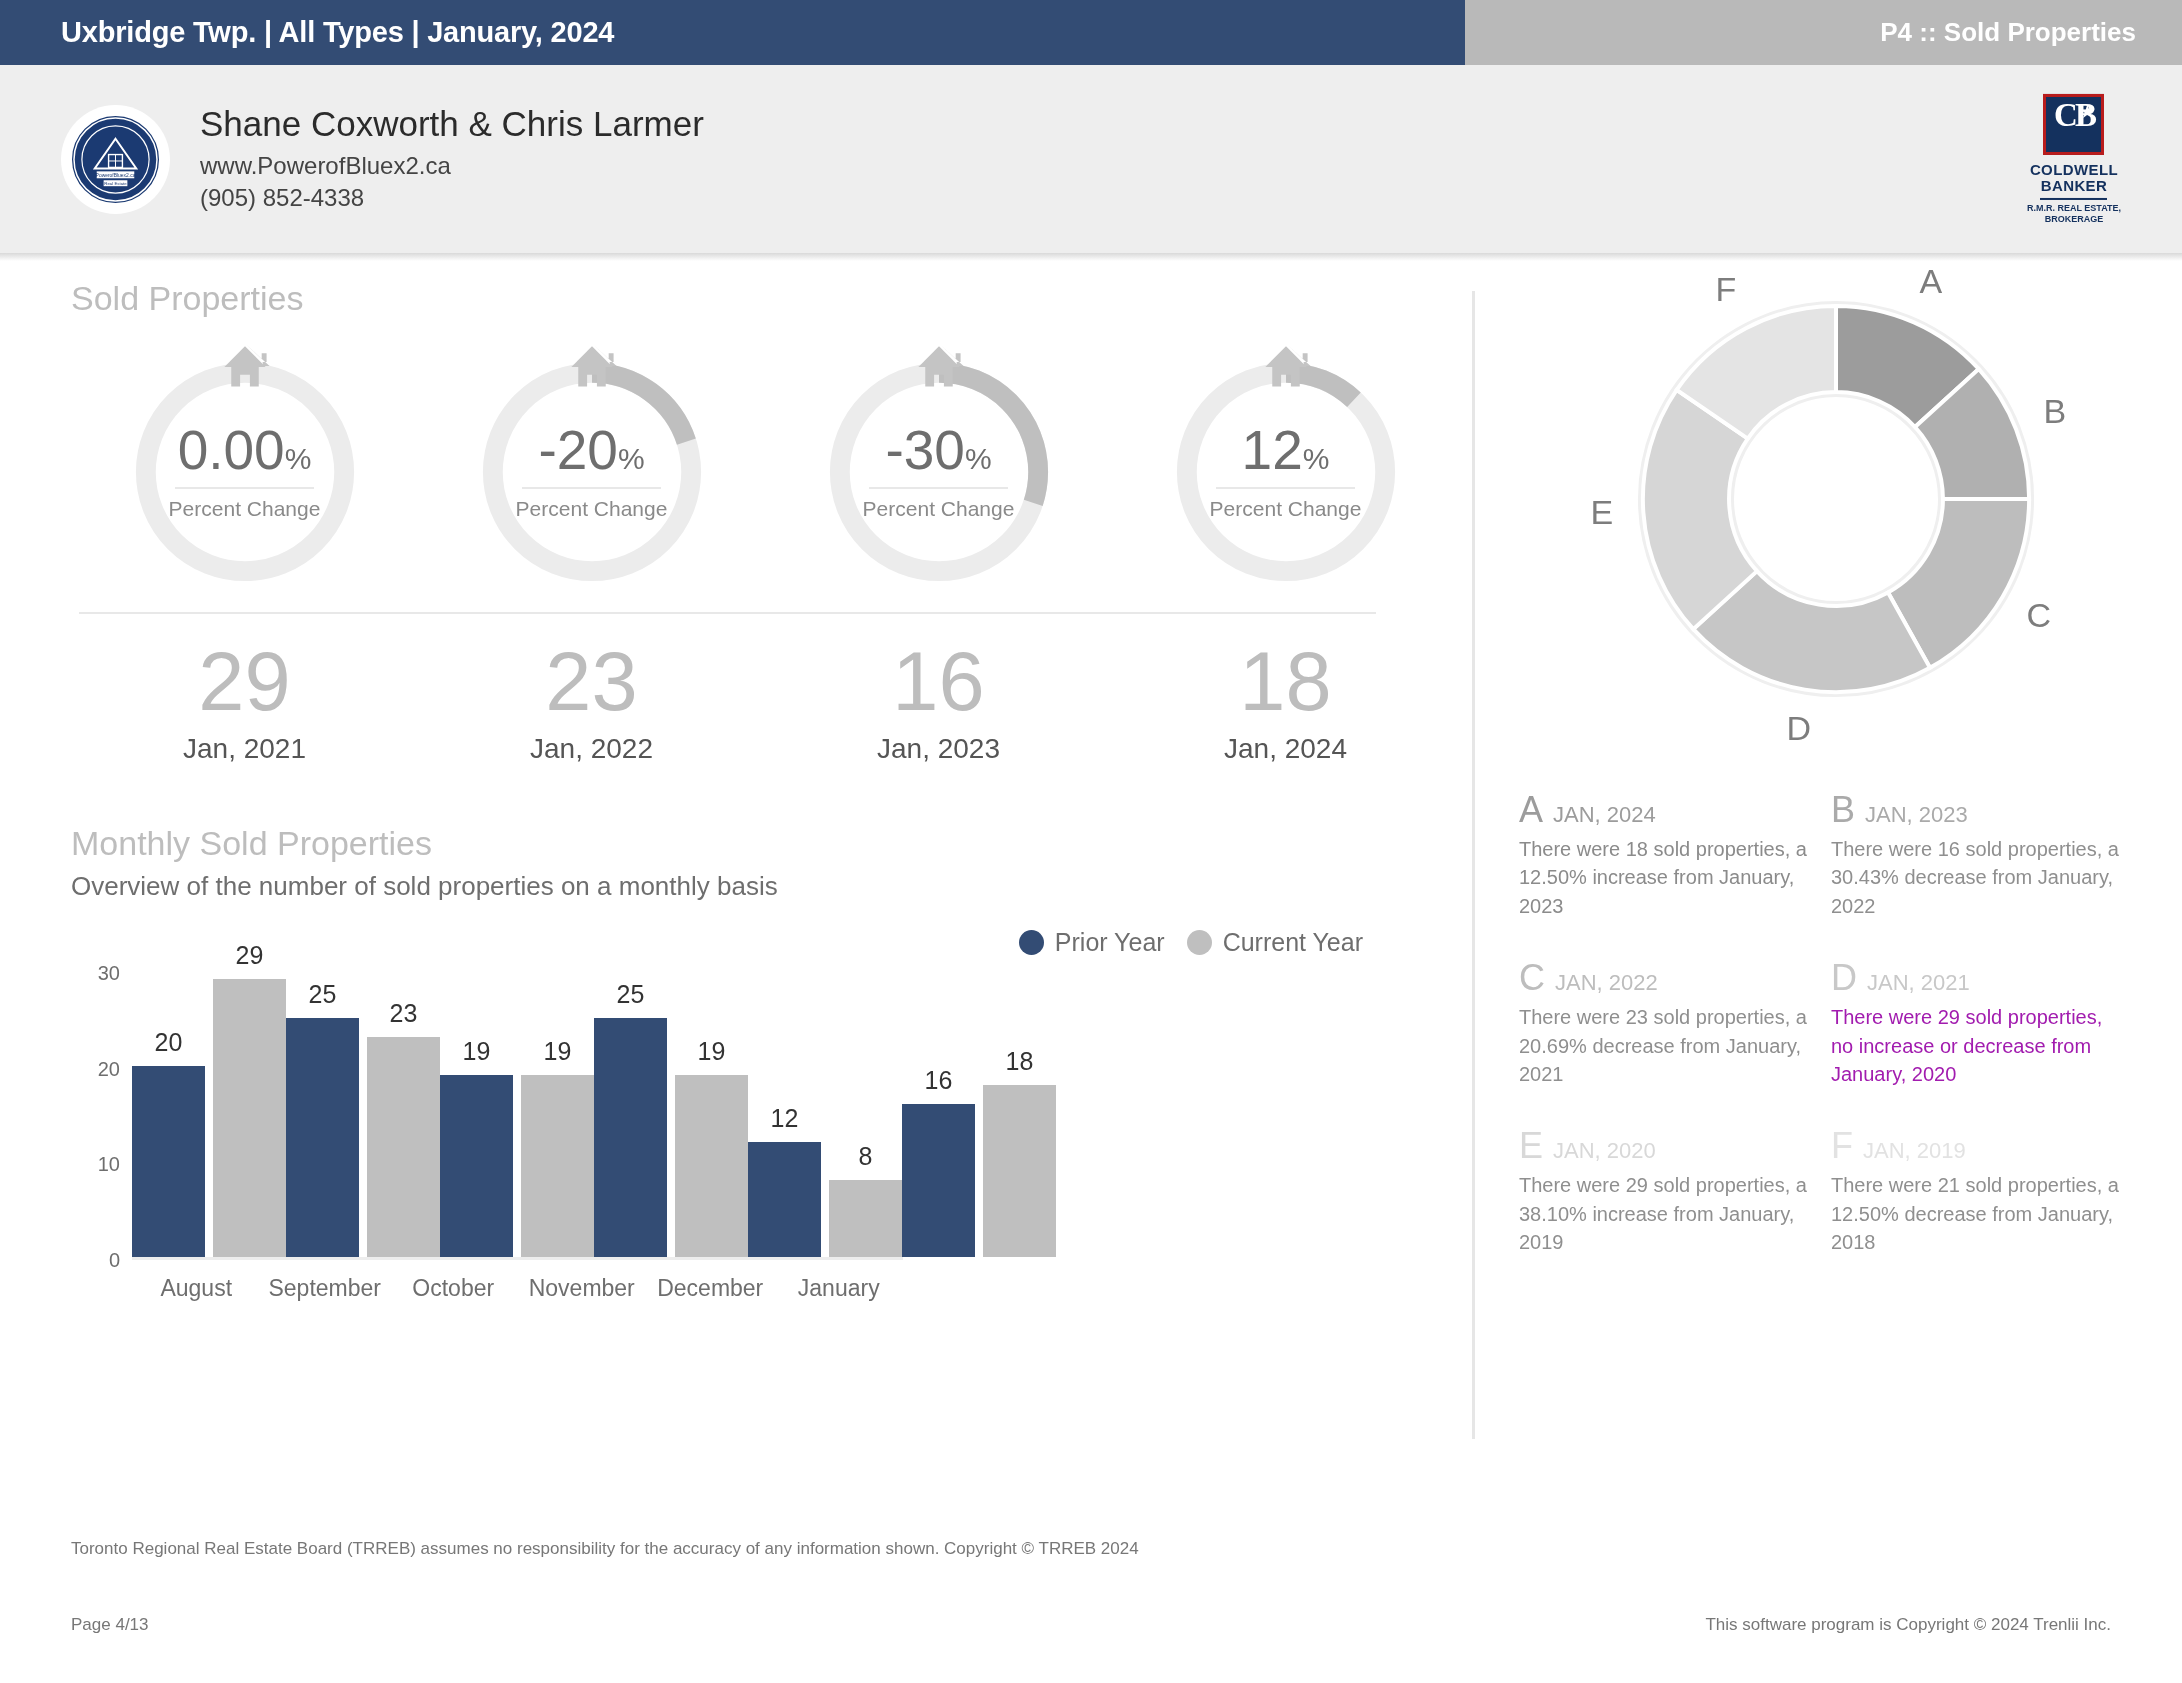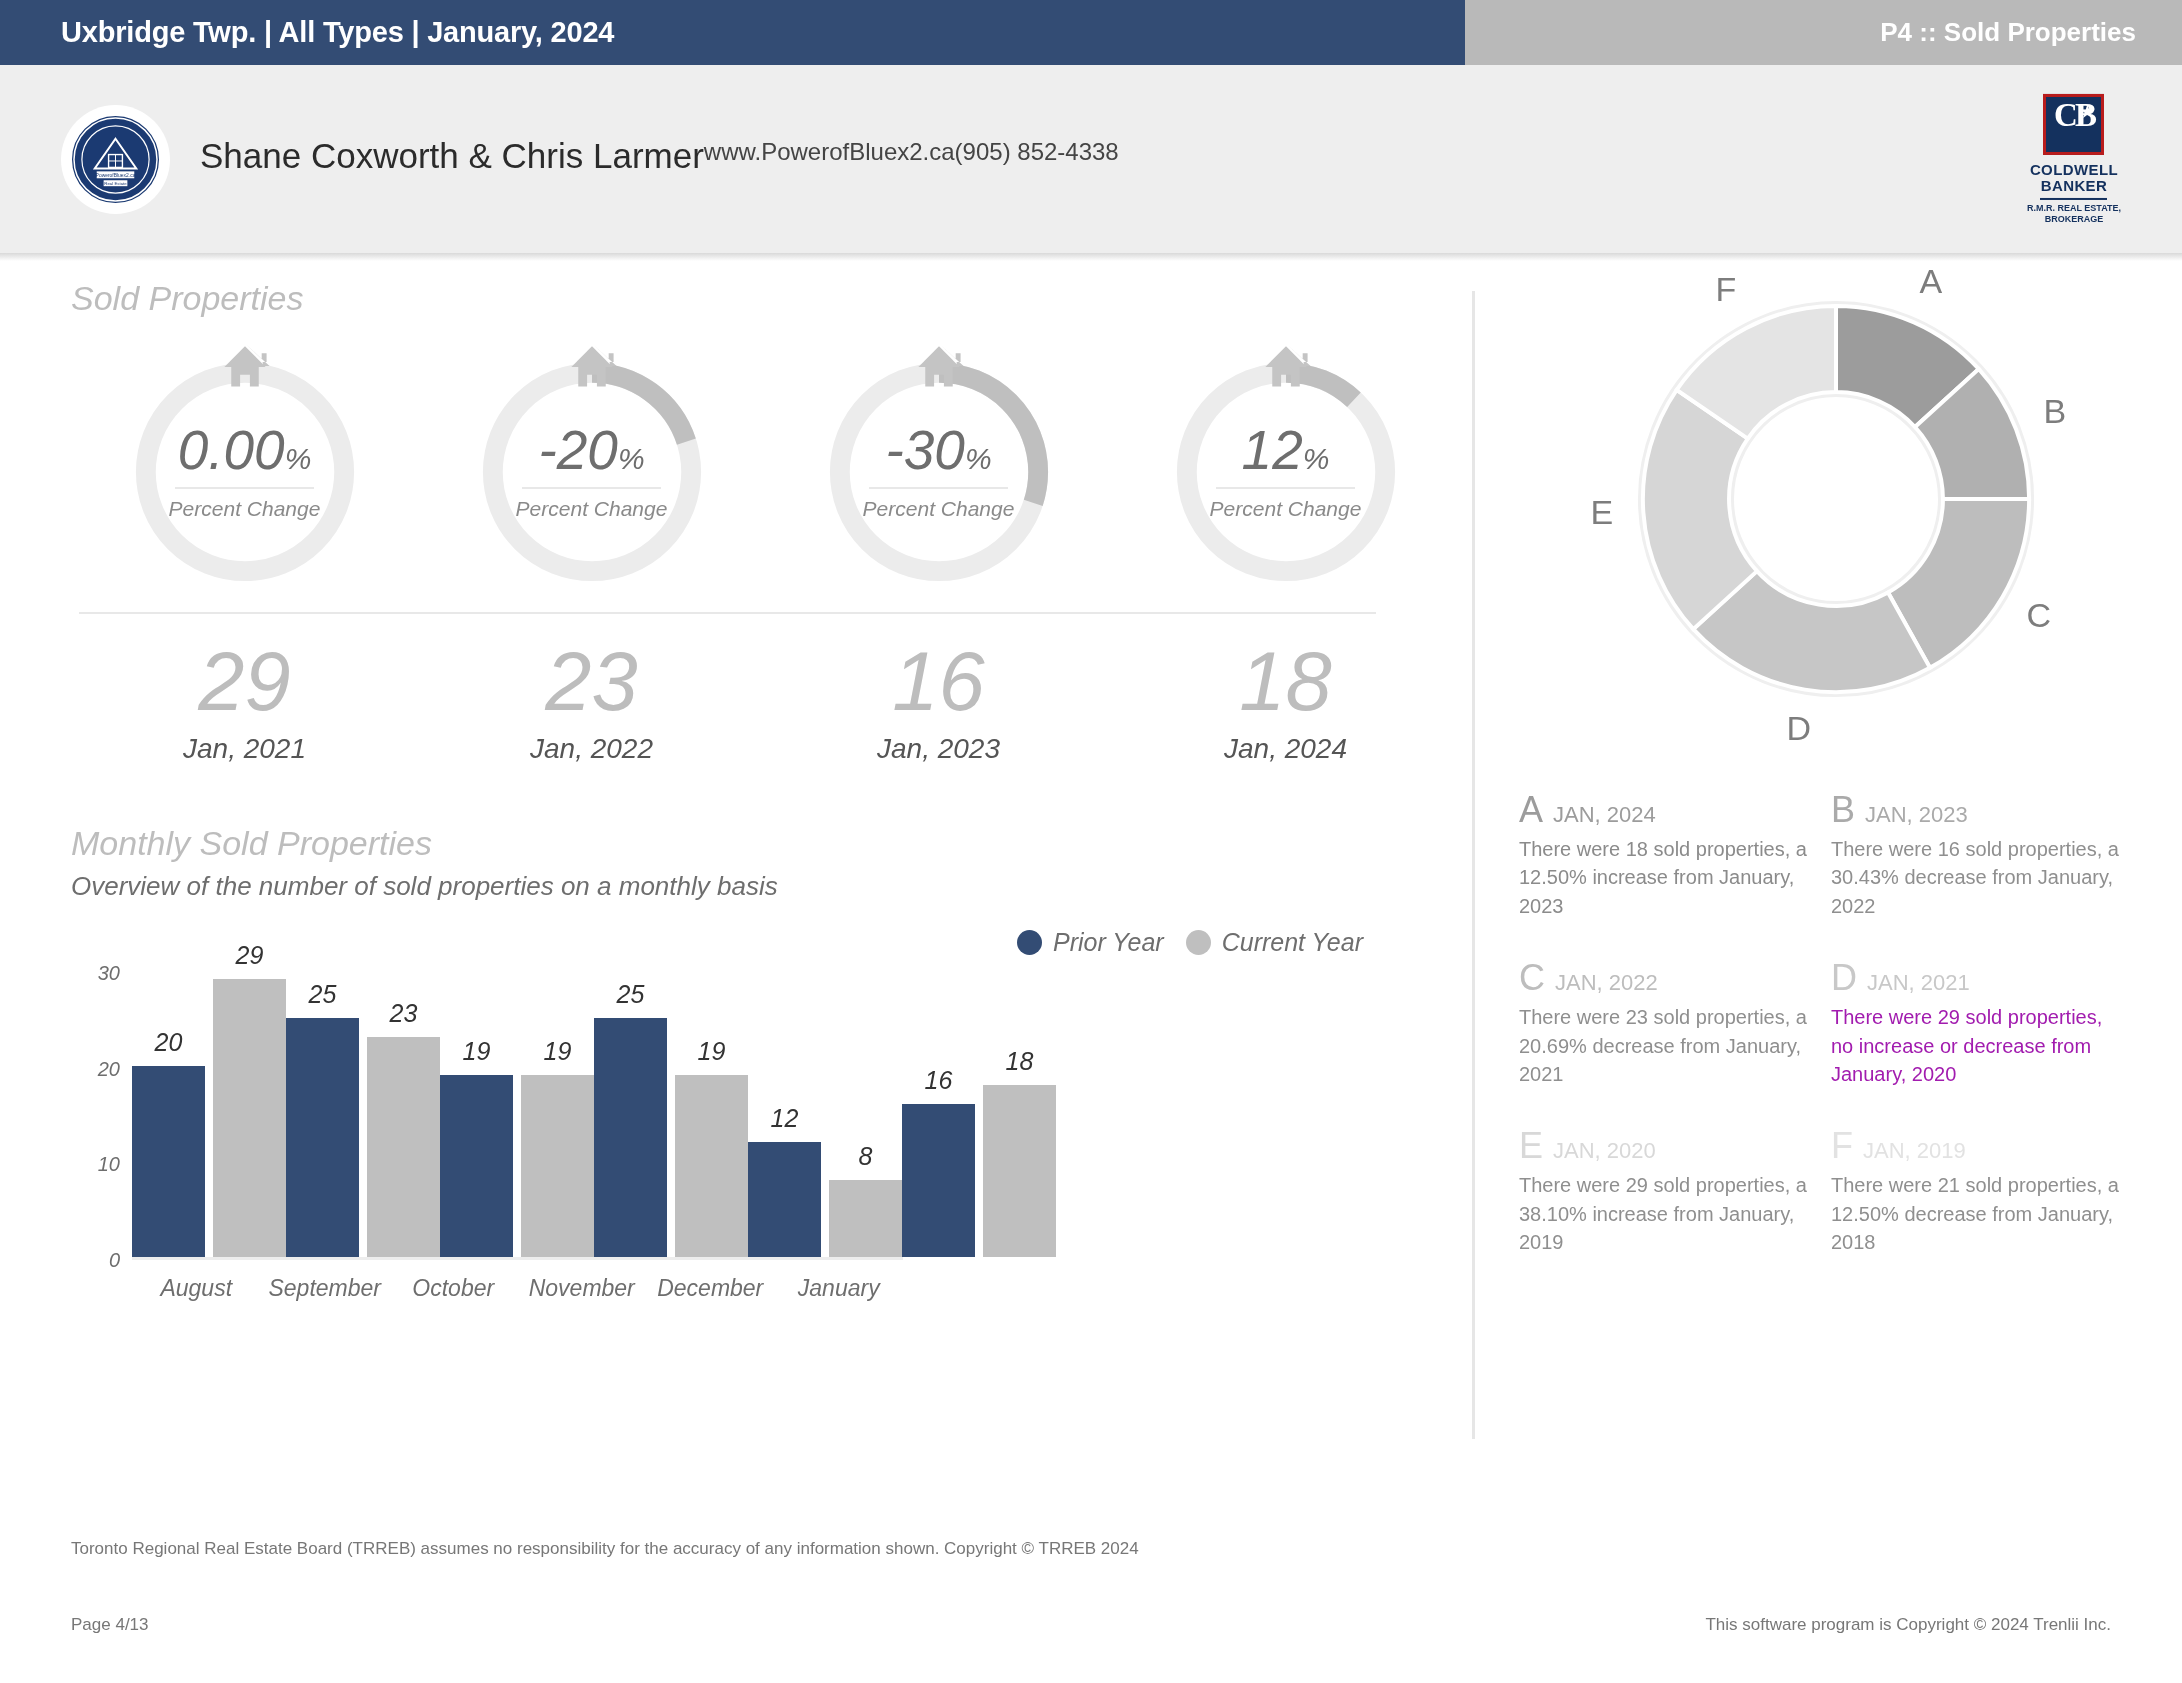--- a/index.html
+++ b/index.html
@@ -33,21 +33,21 @@
     width:109px; height:109px; border-radius:50%; background:#fff;
     display:flex; align-items:center; justify-content:center; flex:0 0 109px;
     margin-right:30px;
   }
   .agent-seal {
     width:91px; height:91px; border-radius:50%; background:#1b3a72;
     display:flex; align-items:center; justify-content:center;
     border:2px solid #fff; position:relative; overflow:hidden;
   }
   .agent-seal svg { display:block; }
-  .agent-info { display:flex; flex-direction:row; justify-content:center; }
+  .agent-info { display:flex; flex-direction:column; justify-content:center; }
   .agent-name { font-size:35px; color:#2b2b2b; margin-bottom:6px; }
   .agent-site { font-size:24px; color:#444; line-height:1.35; }
   .agent-phone { font-size:24px; color:#444; line-height:1.35; }
   .brand-logo {
     position:absolute; right:61px; top:50%; transform:translateY(-50%);
     display:flex; flex-direction:column; align-items:center;
   }
   .cb-box {
     width:61px; height:61px; background:#14315e; border:3px solid #b91c1c;
     display:flex; align-items:flex-start; justify-content:center;
@@ -60,21 +60,21 @@
     line-height:1.08; text-align:center; letter-spacing:0.4px;
   }
   .cb-rule { width:67px; height:2px; background:#14315e; margin:4px 0 3px; }
   .cb-sub { color:#14315e; font-size:9px; font-weight:bold; text-align:center; line-height:1.15;}
 
   .shadow-strip { height:8px; width:100%;
     background:linear-gradient(#d9d9d9,#ffffff); }
 
   
   .body-wrap { display:flex; padding:0 0 0 0; height:1307px; position:relative;}
-  .left-col { width:1472px; padding:18px 0 0 71px; position:relative;font-style:italic; }
+  .left-col { width:1472px; padding:18px 0 0 71px; position:relative; }
   .divider { width:3px; background:#e6e6e6; margin:30px 0 129px 0; }
   .right-col { flex:1; padding:14px 30px 0 44px; position:relative; }
 
   .sec-title { font-size:34px; color:#bdbdbd; font-weight:normal; letter-spacing:0px;}
   .sec-sub { font-size:26px; color:#6e6e6e; margin-top:8px; }
 
   
   .gauges { display:flex; margin-top:36px; gap:0; }
   .gauge-cell { width:347px; display:flex; justify-content:center; }
   .gauge { position:relative; width:236px; height:236px; }

